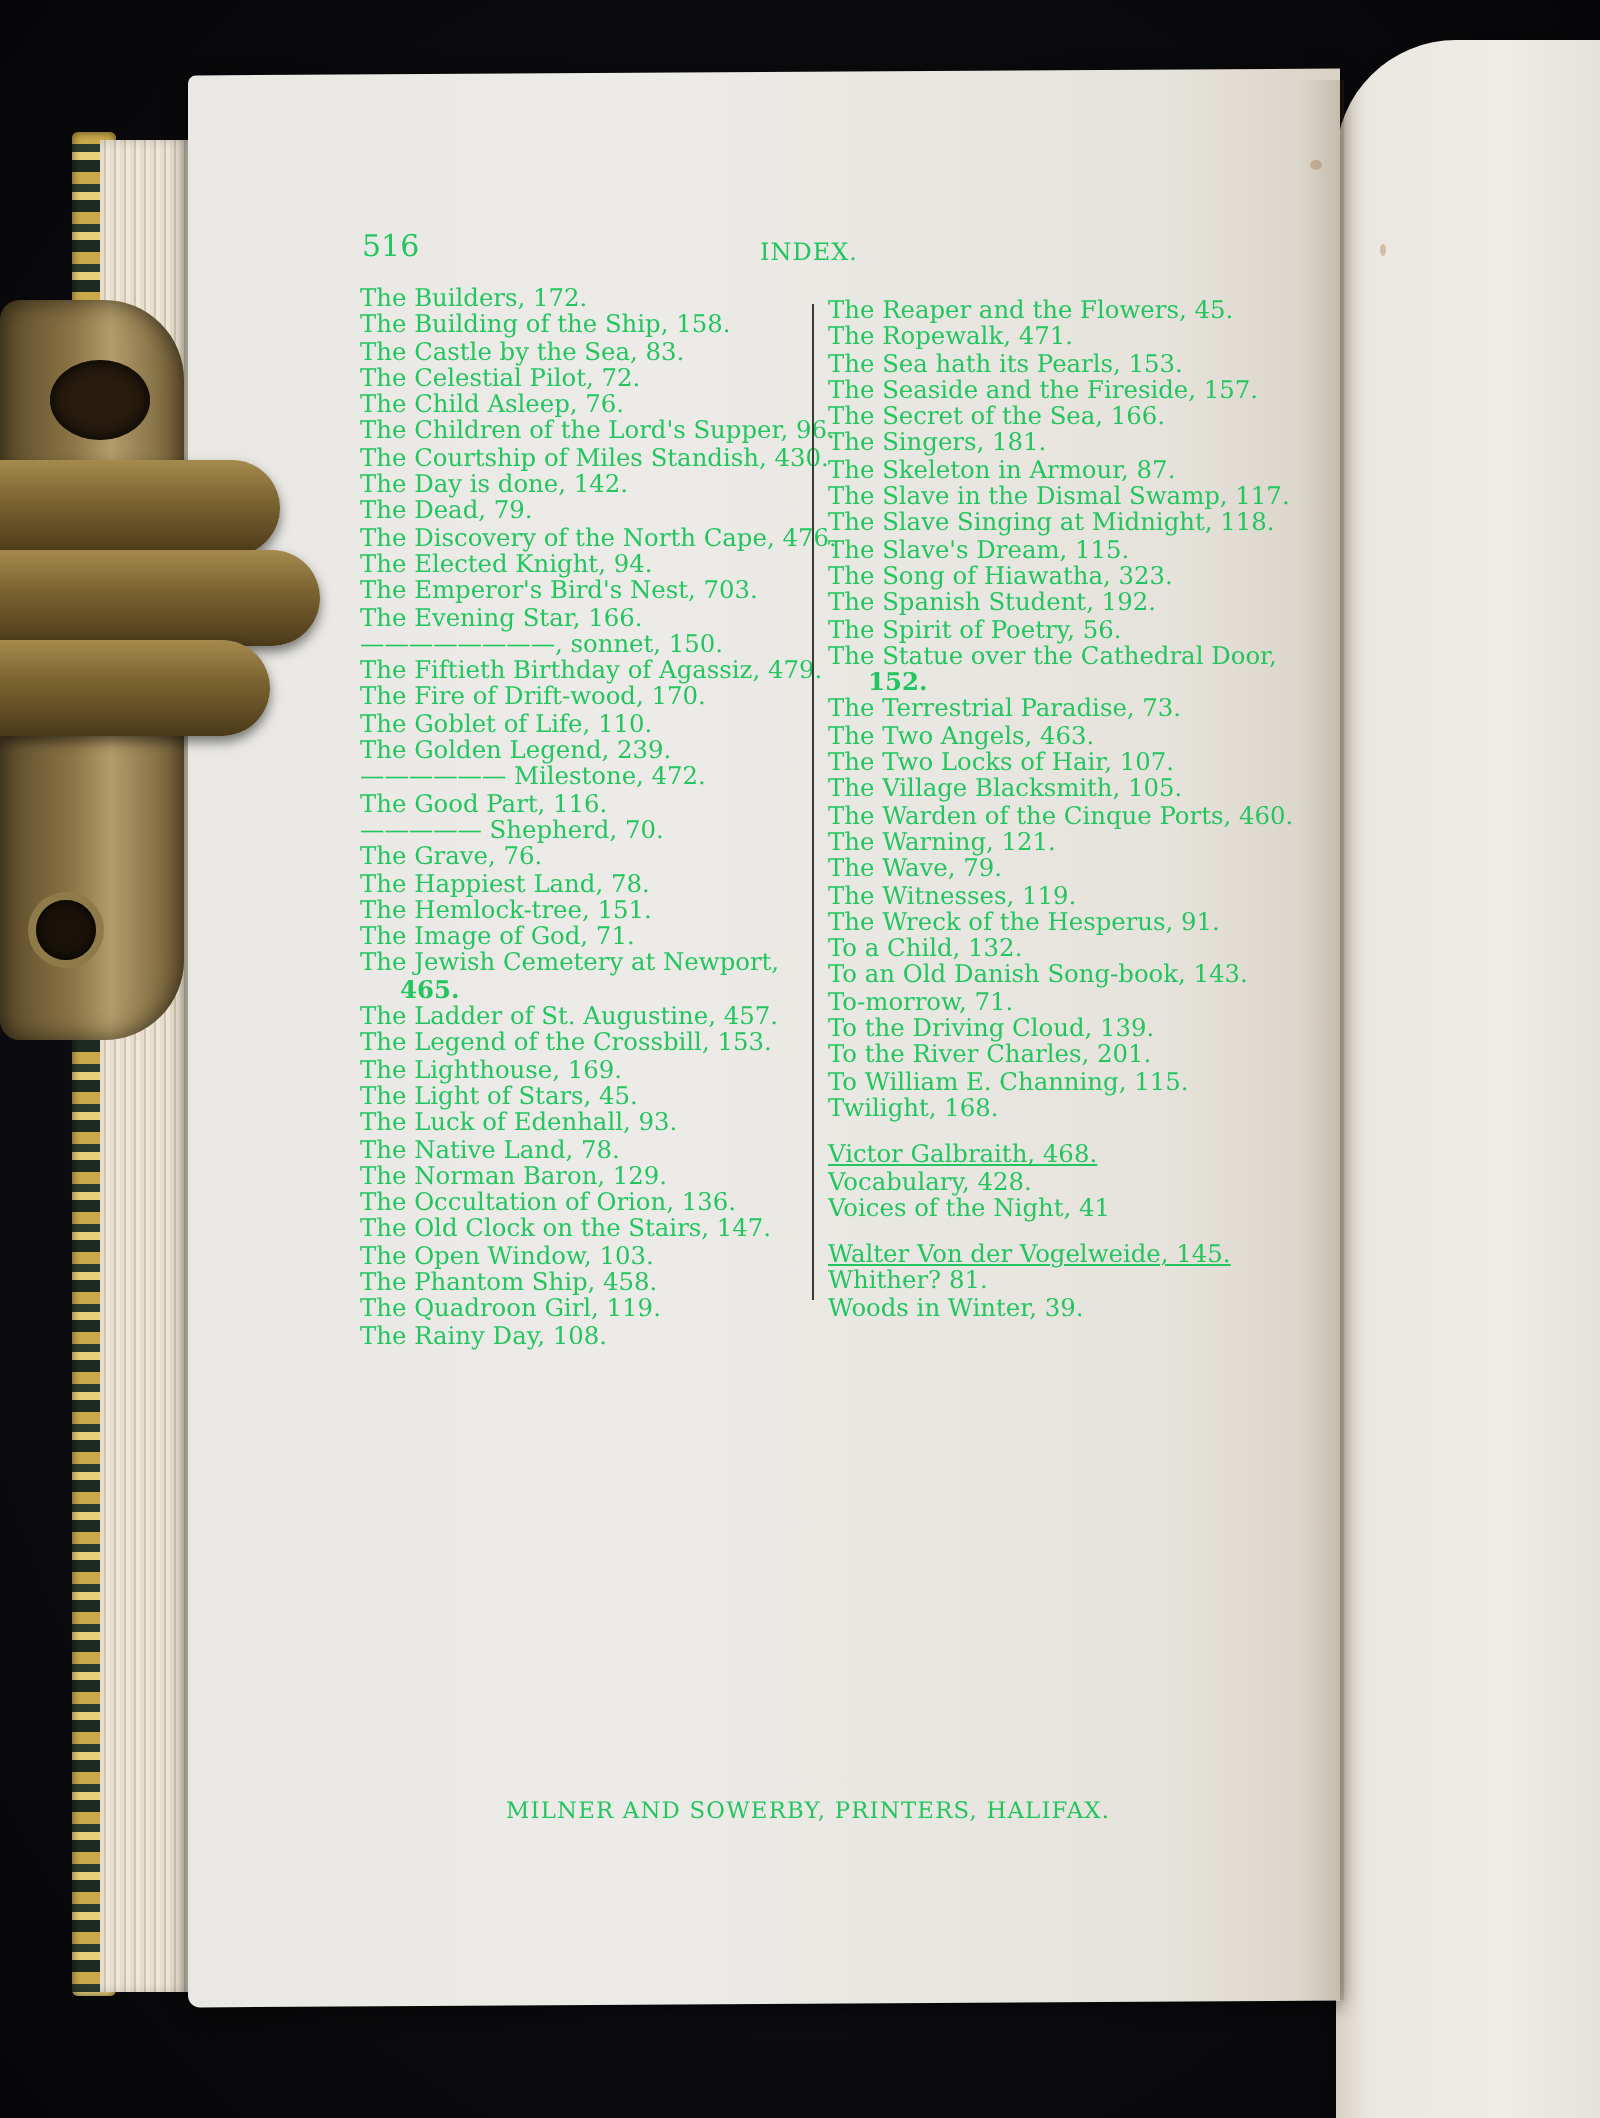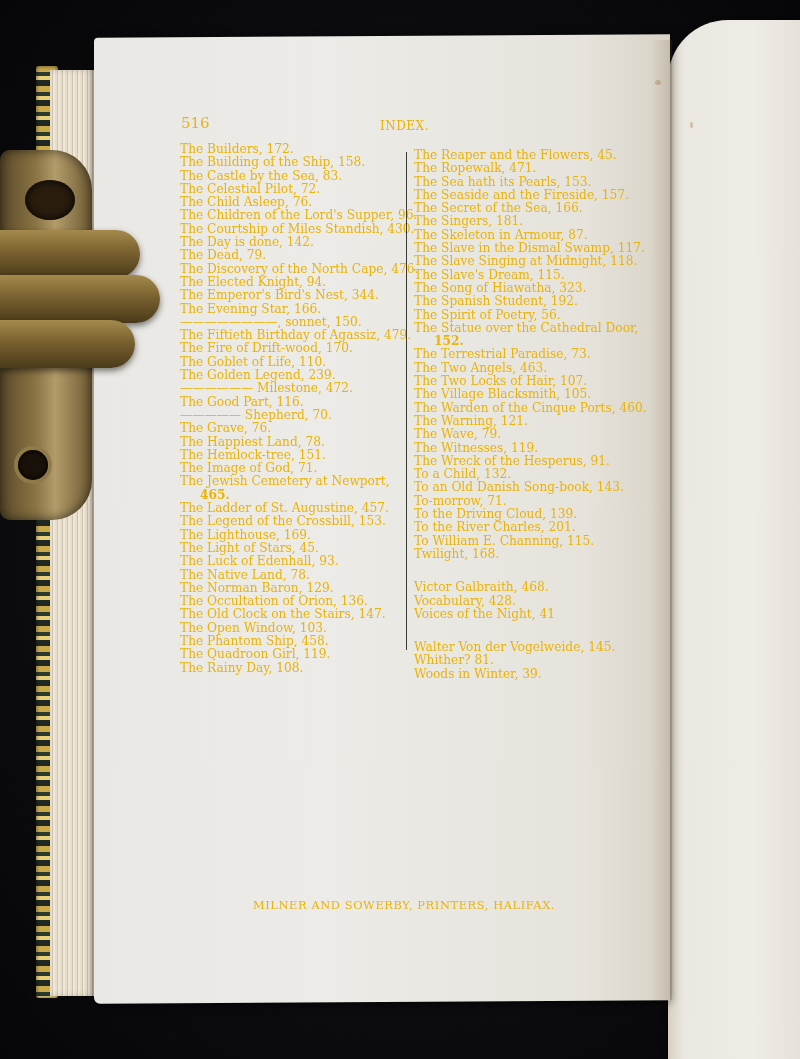--- a/index.html
+++ b/index.html
@@ -66,36 +66,36 @@
     .page-right {
       position: absolute; left: 668px; top: 20px; width: 140px; height: 1040px;
       background: linear-gradient(90deg, #d8d1c2 0%, #ebe8e1 12%, #efece6 60%, #e4e0d8 100%);
       border-radius: 60px 0 0 0;
       box-shadow: -2px 0 4px rgba(0,0,0,.25);
     }
     .gutter-shadow {
       position: absolute; left: 650px; top: 40px; width: 22px; height: 960px;
       background: linear-gradient(90deg, rgba(0,0,0,0), rgba(90,70,40,.18));
     }
-    .text { color: #eab308; }
+    .text { color: #22c55e; }
     .page-number {
       position: absolute; left: 181px; top: 114px; font-size: 15px;
     }
     .running-head {
       position: absolute; left: 380px; top: 119px; font-size: 12px; font-weight: normal;
       letter-spacing: 0.5px;
     }
     .col {
       position: absolute; font-size: 12.2px; line-height: 13.3px; white-space: nowrap;
     }
     .col-left { left: 180px; top: 143px; width: 222px; }
     .col-right { left: 414px; top: 149px; width: 225px; }
     .entry { display: block; }
     .entry.cont { padding-left: 20px; font-weight: bold; }
-    .entry.gap { margin-top: 20px; }
+    .entry.gap { margin-top: 10px; text-decoration: underline; }
     .divider {
       position: absolute; left: 406px; top: 152px; width: 1.3px; height: 498px;
       background: #3a3936;
     }
     .imprint {
       position: absolute; left: 253px; top: 898px; font-size: 11.4px;
       letter-spacing: 0.6px;
       text-align: right;
     }
     .stain { position: absolute; border-radius: 50%; background: rgba(160,110,60,.35); }
@@ -122,21 +122,21 @@
     <span class="entry">The Building of the Ship, 158.</span>
     <span class="entry">The Castle by the Sea, 83.</span>
     <span class="entry">The Celestial Pilot, 72.</span>
     <span class="entry">The Child Asleep, 76.</span>
     <span class="entry">The Children of the Lord's Supper, 96.</span>
     <span class="entry">The Courtship of Miles Standish, 430.</span>
     <span class="entry">The Day is done, 142.</span>
     <span class="entry">The Dead, 79.</span>
     <span class="entry">The Discovery of the North Cape, 476.</span>
     <span class="entry">The Elected Knight, 94.</span>
-    <span class="entry">The Emperor's Bird's Nest, 344.</span>
+    <span class="entry">The Emperor's Bird's Nest, 703.</span>
     <span class="entry">The Evening Star, 166.</span>
     <span class="entry">————————, sonnet, 150.</span>
     <span class="entry">The Fiftieth Birthday of Agassiz, 479.</span>
     <span class="entry">The Fire of Drift-wood, 170.</span>
     <span class="entry">The Goblet of Life, 110.</span>
     <span class="entry">The Golden Legend, 239.</span>
     <span class="entry">——————  Milestone, 472.</span>
     <span class="entry">The Good Part, 116.</span>
     <span class="entry">—————  Shepherd, 70.</span>
     <span class="entry">The Grave, 76.</span>

